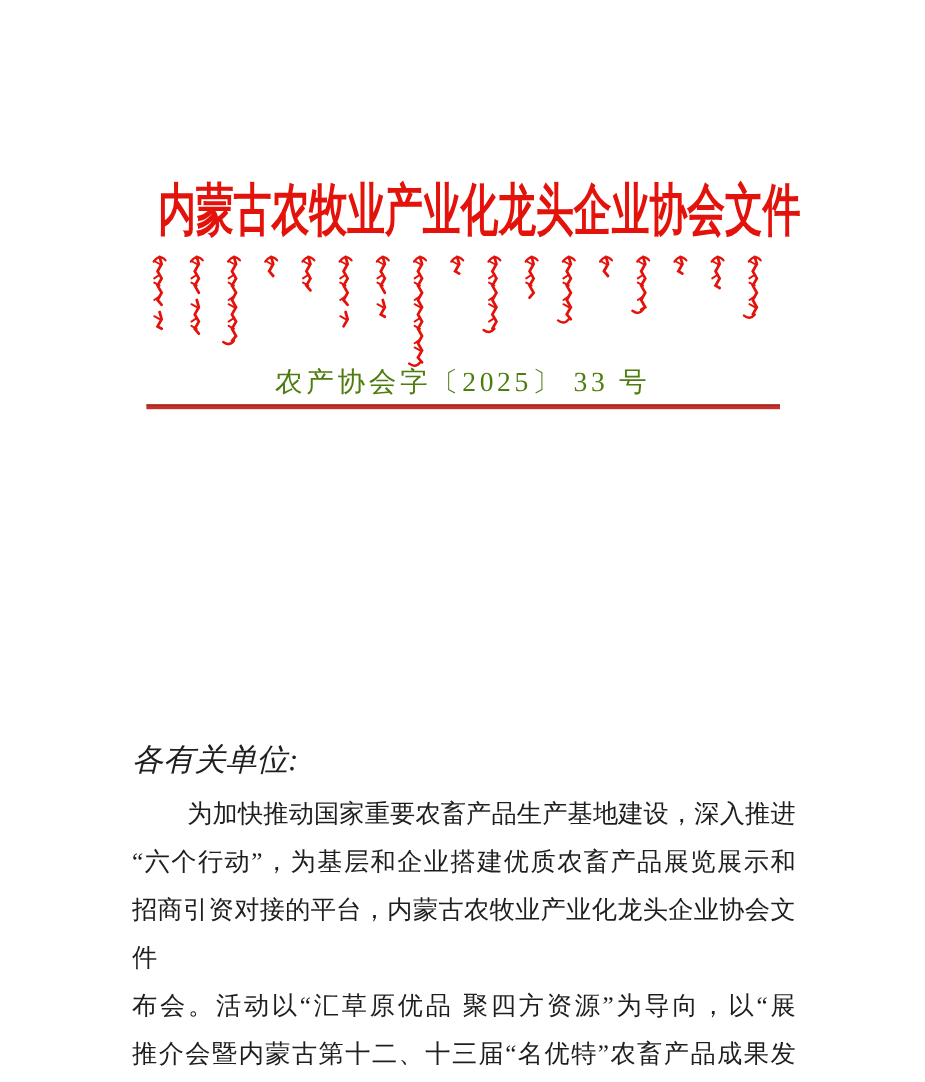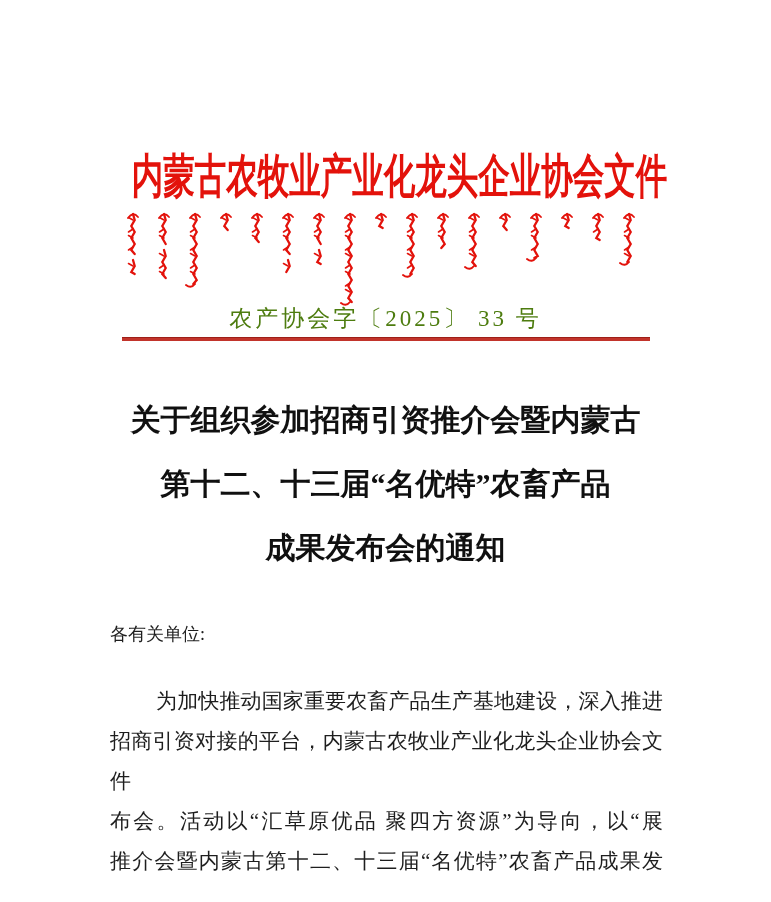--- a/index.html
+++ b/index.html
@@ -69,40 +69,40 @@
     color: #101010;
     font-weight: bold;
     font-size: 30px;
     line-height: 64px;
   }
   
   .salutation {
     position: absolute;
     top: 614px;
     left: 110px;
-    font-size: 18px;
+    font-size: 26px;
     line-height: 40px;
     color: #1e1e1e;
+    font-style: italic;
   }
   .body-text {
     position: absolute;
     top: 658px;
     left: 110px;
     width: 553px;
     font-size: 21px;
     line-height: 40px;
     color: #1e1e1e;
   }
   .body-line {
     text-align: justify;
     text-align-last: justify;
   }
   .body-line.indent {
     padding-left: 46px;
-    margin-top: 23px;
   }
 </style>
 </head>
 <body>
 
 <div class="page">
 
   <div class="org-title">
     <span class="squeeze">内蒙古农牧业产业化龙头企业协会文件</span>
   </div>
@@ -219,28 +219,24 @@
       <path d="M 508 27 l -4.5 -2.5" fill="none" stroke="#e3120b" stroke-width="1.6" stroke-linecap="round"></path>
       <path d="M 508 36 l -4.5 3" fill="none" stroke="#e3120b" stroke-width="1.6" stroke-linecap="round"></path>
       <path d="M 508 45 l -4.5 -2.5" fill="none" stroke="#e3120b" stroke-width="1.6" stroke-linecap="round"></path>
       <path d="M 508 51 q -4 5 -9 1" fill="none" stroke="#e3120b" stroke-width="2" stroke-linecap="round"></path>
     </svg>
 
   <div class="doc-number">农产协会字〔2025〕 33 号</div>
 
   <div class="red-line"></div>
 
-  <div class="doc-title">
-    <div>关于组织参加招商引资推介会暨内蒙古</div>
-    <div>第十二、十三届“名优特”农畜产品</div>
-    <div>成果发布会的通知</div>
-  </div>
 
   <div class="salutation">各有关单位:</div>
 
   <div class="body-text">
     <div class="body-line indent">为加快推动国家重要农畜产品生产基地建设，深入推进</div>
+    <div class="body-line">“六个行动”，为基层和企业搭建优质农畜产品展览展示和</div>
     <div class="body-line">招商引资对接的平台，内蒙古农牧业产业化龙头企业协会文件</div>
     <div class="body-line">布会。活动以“汇草原优品 聚四方资源”为导向，以“展</div>
     <div class="body-line">推介会暨内蒙古第十二、十三届“名优特”农畜产品成果发</div>
   </div>
 
 </div>
 
 </body></html>

